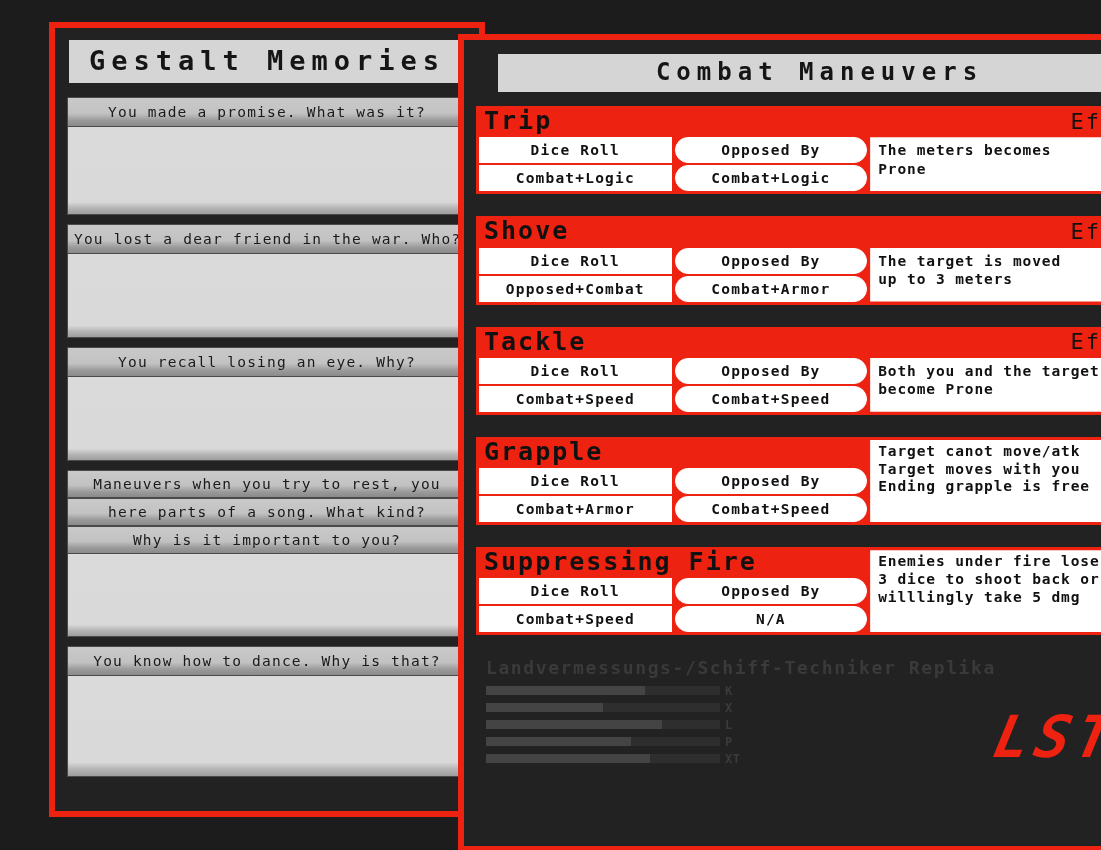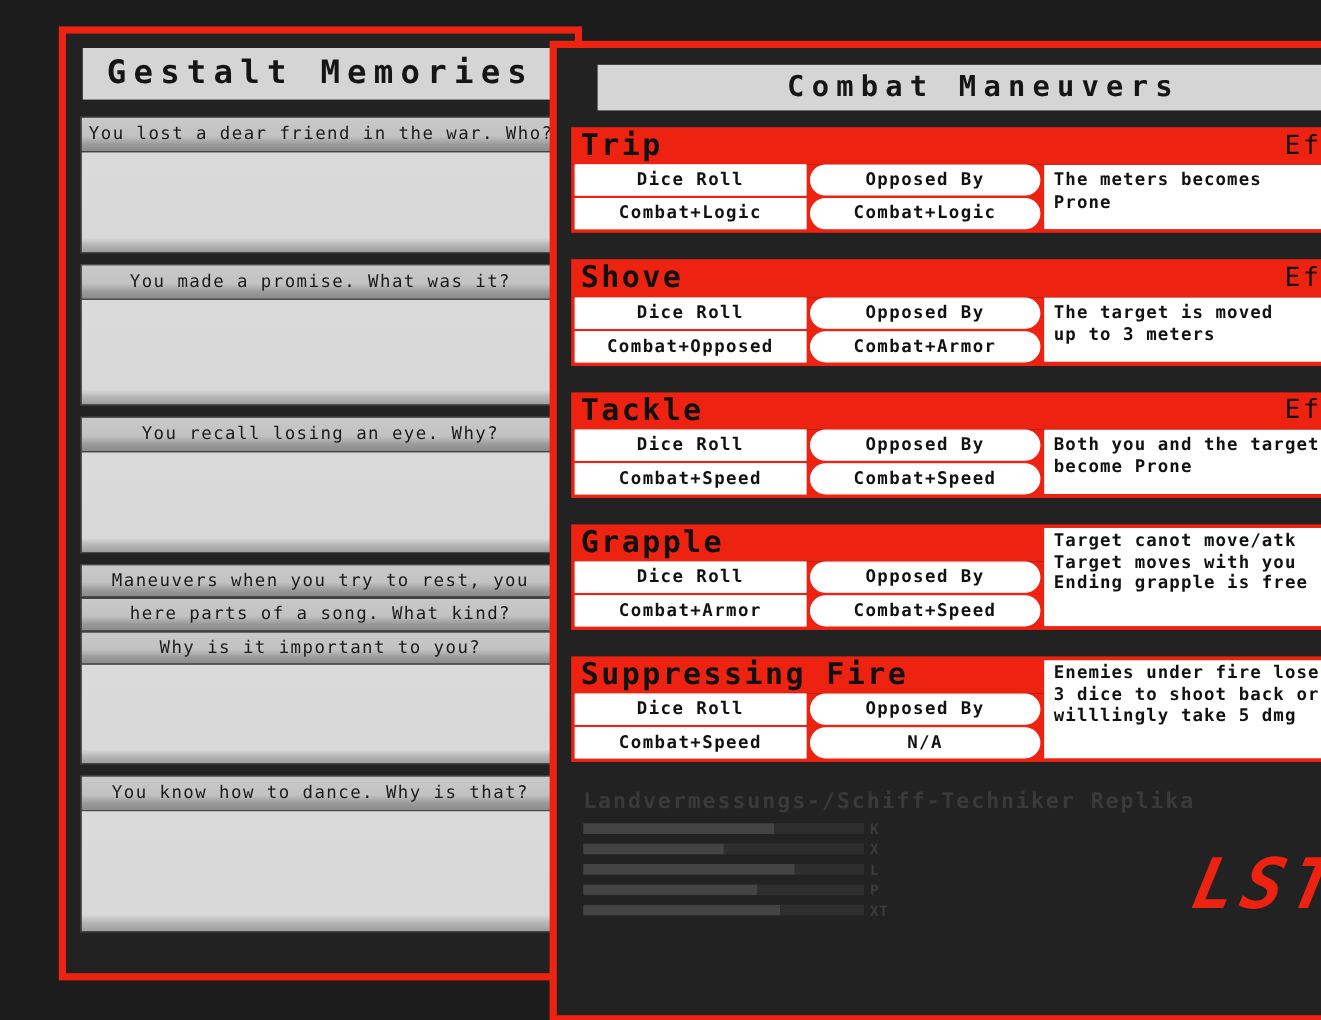--- a/index.html
+++ b/index.html
@@ -191,27 +191,27 @@
 <body>
 
 <div class="sheet">
 
   <div class="panel left-panel">
     <div class="panel-inner">
 
       <div class="title-plate left-title">Gestalt Memories</div>
 
       <div class="mem-block">
+        <div class="q-bar">You made a promise. What was it?</div>
+        <div class="a-box a-h88"></div>
+      </div>
+
+      <div class="mem-block">
         <div class="q-bar">You lost a dear friend in the war. Who?</div>
         <div class="a-box a-h84"></div>
-      </div>
-
-      <div class="mem-block">
-        <div class="q-bar">You made a promise. What was it?</div>
-        <div class="a-box a-h88"></div>
       </div>
 
       <div class="mem-block">
         <div class="q-bar">You recall losing an eye. Why?</div>
         <div class="a-box a-h84"></div>
       </div>
 
       <div class="mem-block">
         <div class="q-bar tight">Maneuvers when you try to rest, you</div>
         <div class="q-bar tight">here parts of a song. What kind?</div>
@@ -258,21 +258,21 @@
           <span class="mv-name">Shove</span>
           <span class="mv-effect-label">Effect</span>
         </div>
         <div class="mv-body">
           <div class="mv-cols">
             <div class="mv-row r1">
               <div class="mv-cell">Dice Roll</div>
               <div class="mv-cell">Opposed By</div>
             </div>
             <div class="mv-row">
-              <div class="mv-cell">Combat+Opposed</div>
+              <div class="mv-cell">Opposed+Combat</div>
               <div class="mv-cell">Combat+Armor</div>
             </div>
           </div>
           <div class="mv-eff">The target is moved
 up to 3 meters</div>
         </div>
       </div>
 
       <div class="maneuver">
         <div class="mv-head">

